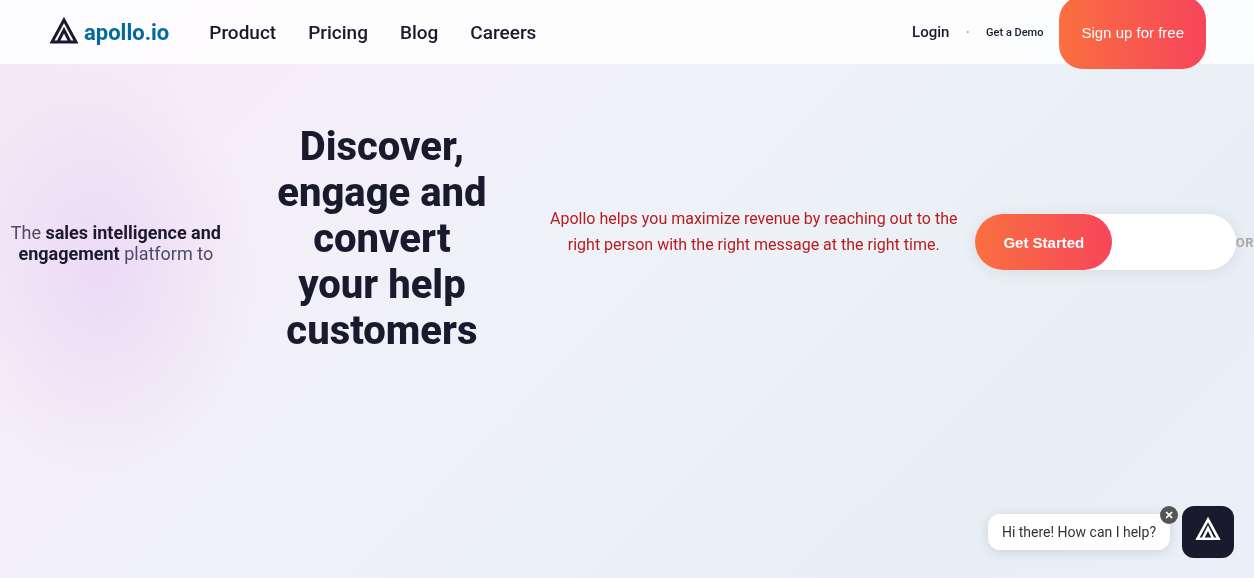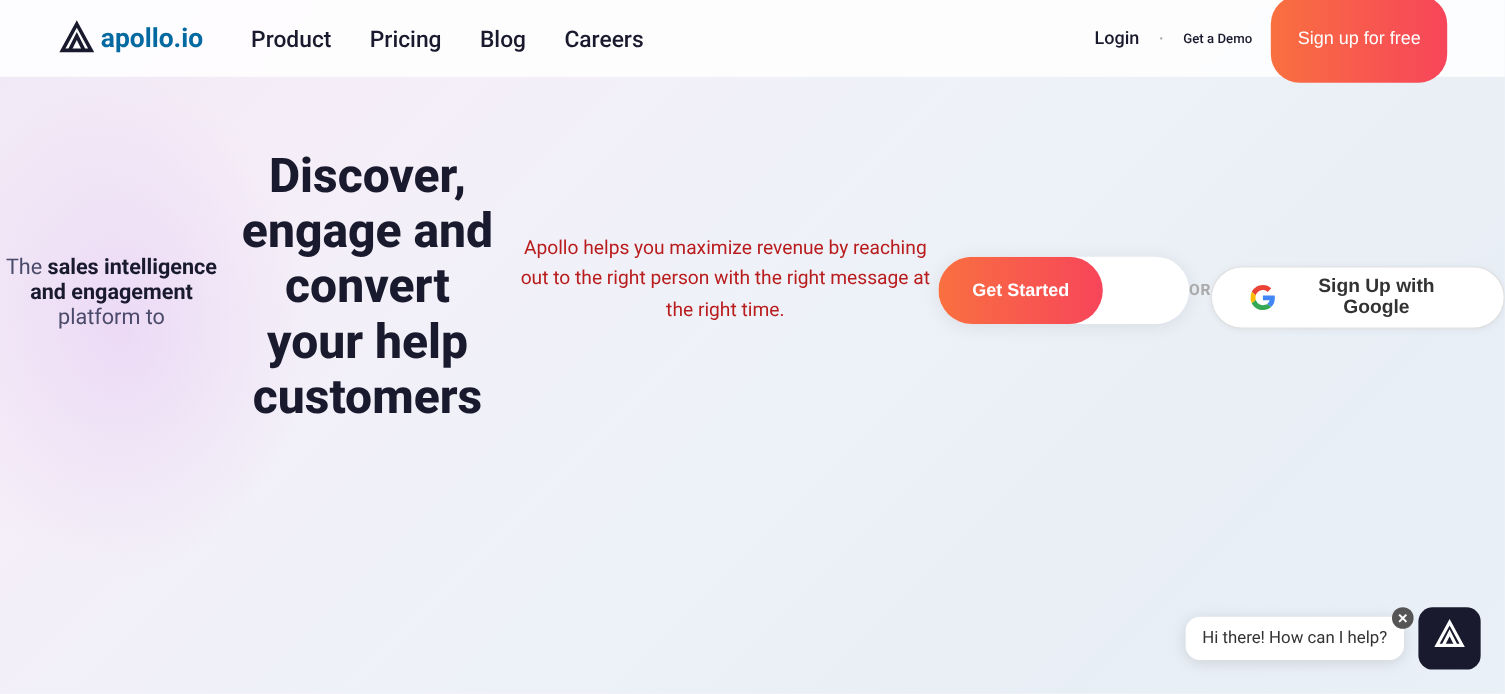--- a/index.html
+++ b/index.html
@@ -317,31 +317,20 @@
     <span>your help customers</span>
   </h1>
   <p class="hero-desc">Apollo helps you maximize revenue by reaching out to the right person with the right message at the right time.</p>
 
   <div class="email-row">
     <button class="btn-get-started">Get Started</button>
   </div>
 
   <div class="or-divider">OR</div>
 
-  <button class="btn-google">
-
-    <svg class="google-icon" viewBox="0 0 48 48" xmlns="http://www.w3.org/2000/svg">
-      <path fill="#EA4335" d="M24 9.5c3.54 0 6.71 1.22 9.21 3.6l6.85-6.85C35.9 2.38 30.47 0 24 0 14.62 0 6.51 5.38 2.56 13.22l7.98 6.19C12.43 13.72 17.74 9.5 24 9.5z"></path>
-      <path fill="#4285F4" d="M46.98 24.55c0-1.57-.15-3.09-.38-4.55H24v9.02h12.94c-.58 2.96-2.26 5.48-4.78 7.18l7.73 6c4.51-4.18 7.09-10.36 7.09-17.65z"></path>
-      <path fill="#FBBC05" d="M10.53 28.59c-.48-1.45-.76-2.99-.76-4.59s.27-3.14.76-4.59l-7.98-6.19C.92 16.46 0 20.12 0 24c0 3.88.92 7.54 2.56 10.78l7.97-6.19z"></path>
-      <path fill="#34A853" d="M24 48c6.48 0 11.93-2.13 15.89-5.81l-7.73-6c-2.15 1.45-4.92 2.3-8.16 2.3-6.26 0-11.57-4.22-13.47-9.91l-7.98 6.19C6.51 42.62 14.62 48 24 48z"></path>
-      <path fill="none" d="M0 0h48v48H0z"></path>
-    </svg>
-    <span>Sign Up with Google</span>
-  </button>
 </section>
 
 <div class="chat-widget">
   <div class="chat-bubble">
     <span>Hi there! How can I help?</span>
     <div class="chat-close">✕</div>
   </div>
   <div class="chat-avatar">
     <span class="chat-avatar-icon">
       <svg width="28" height="28" viewBox="0 0 32 32" fill="none">

